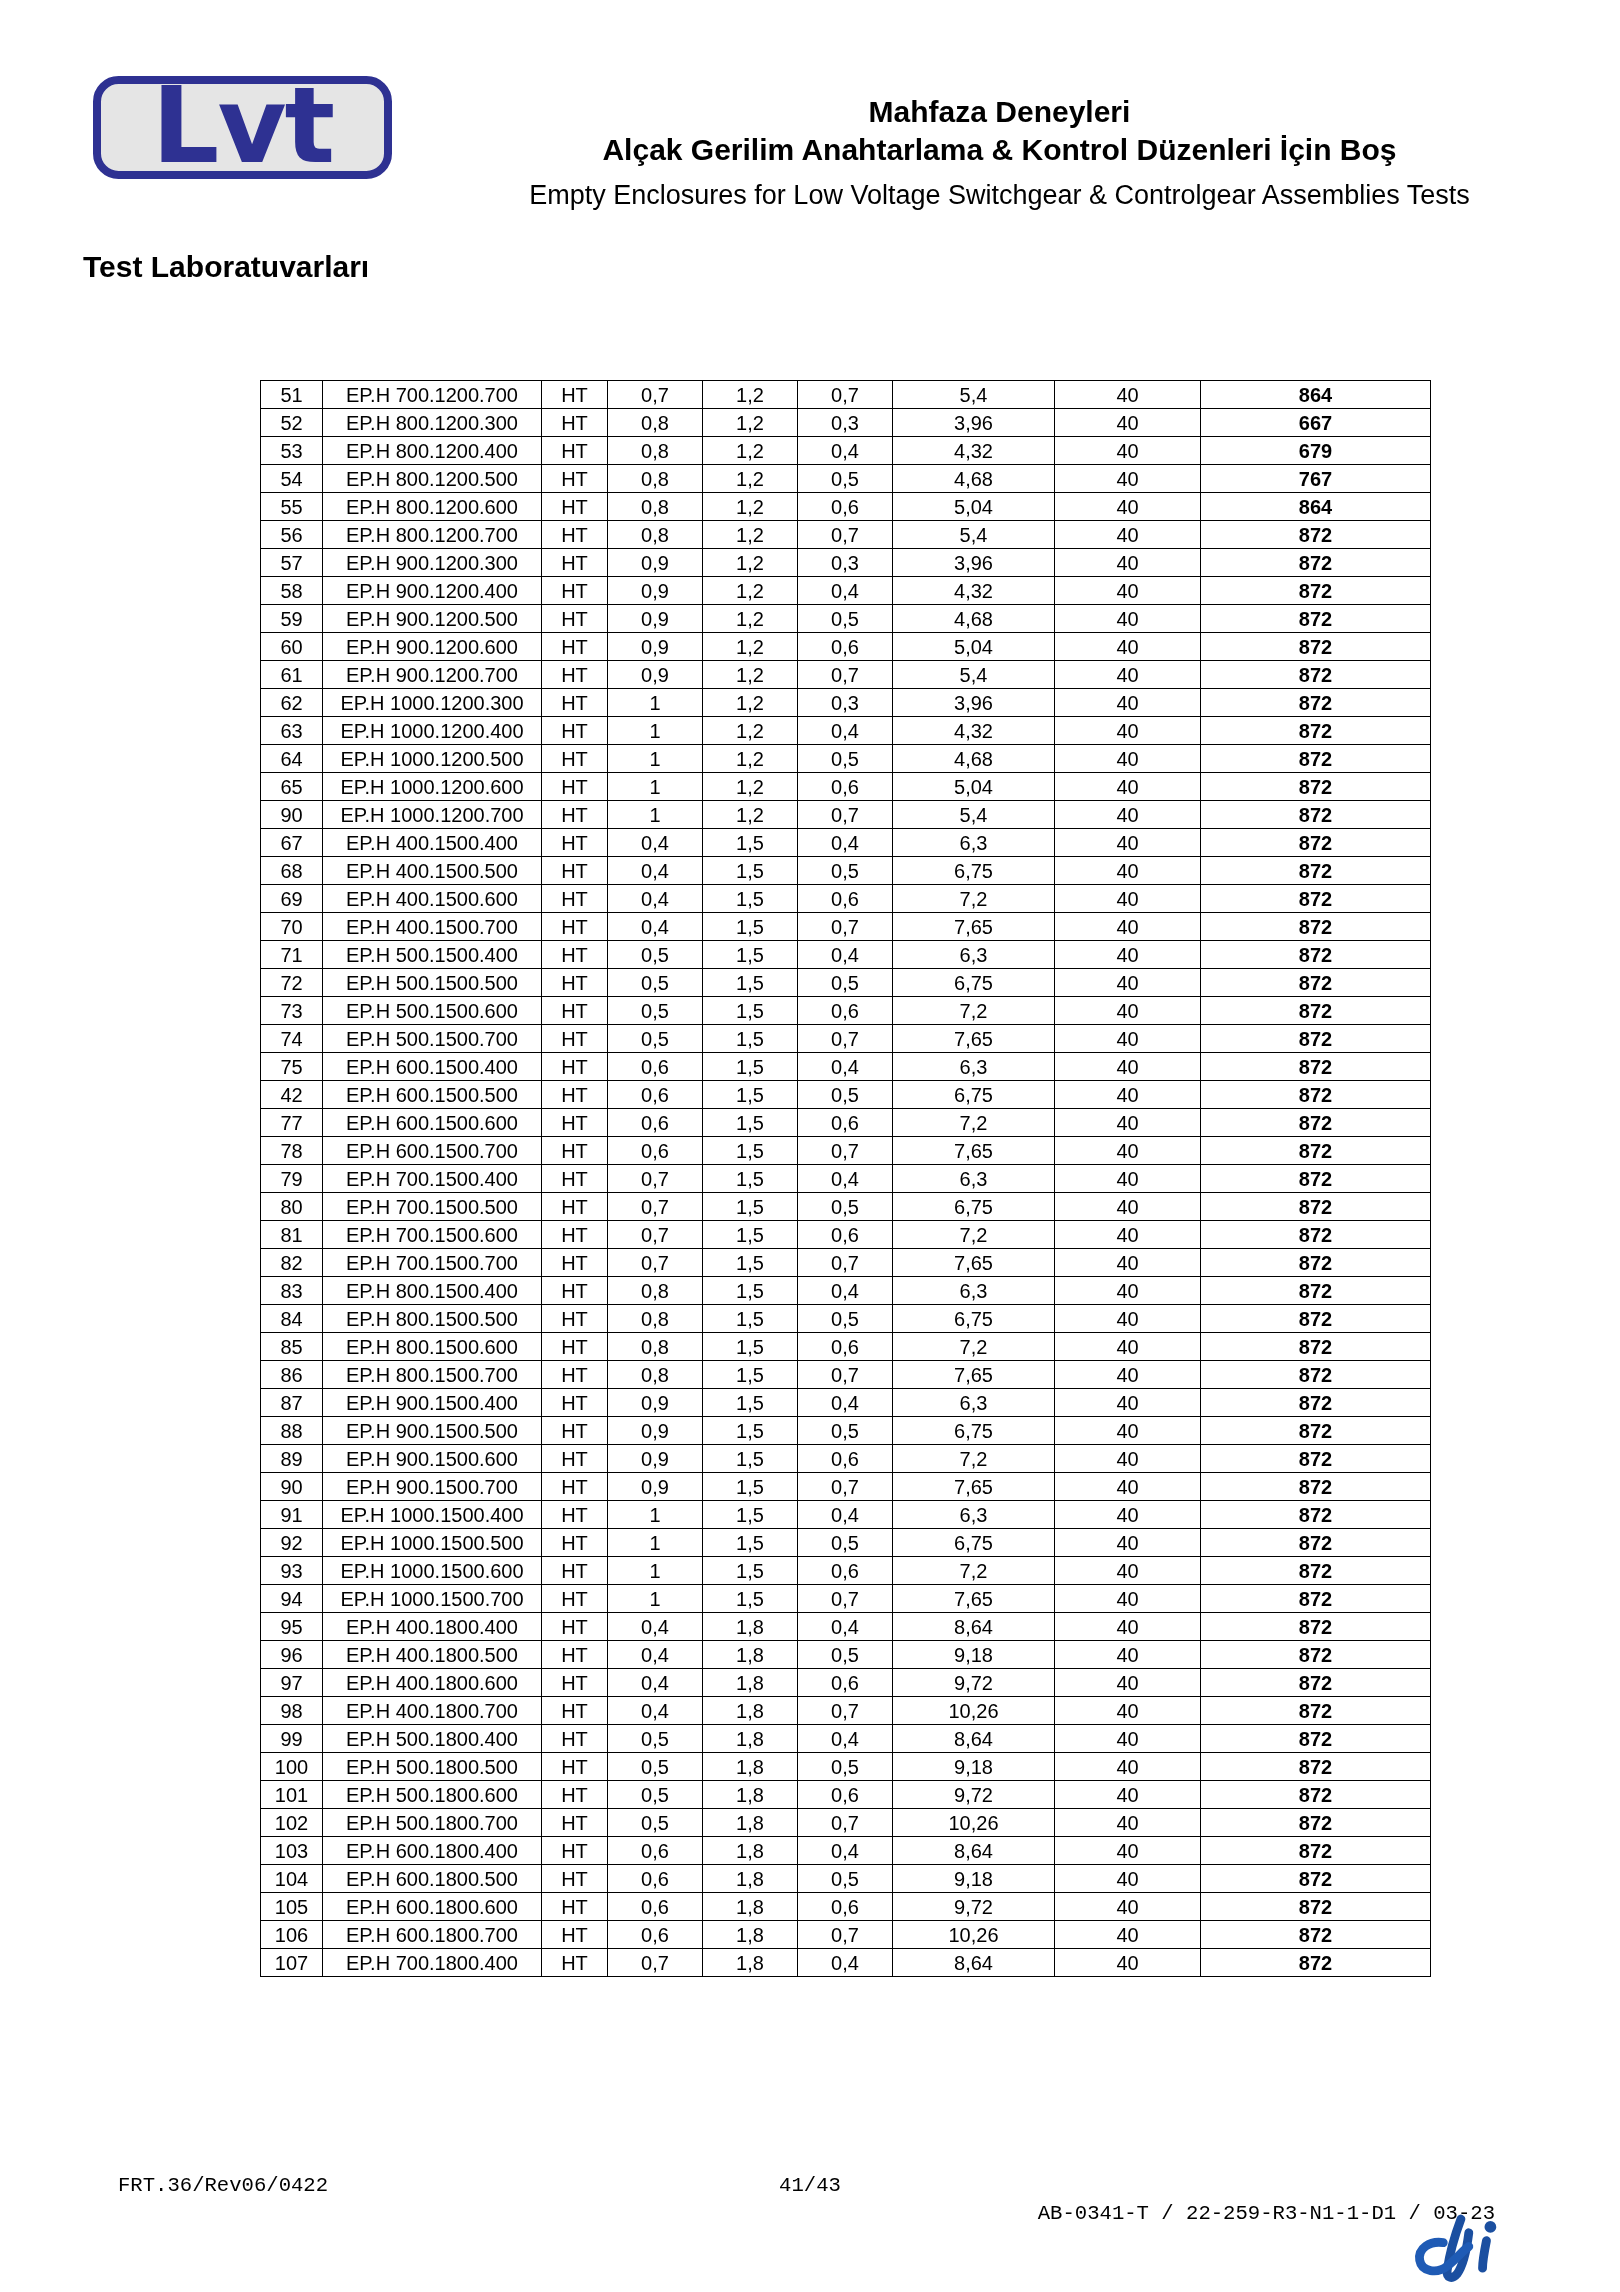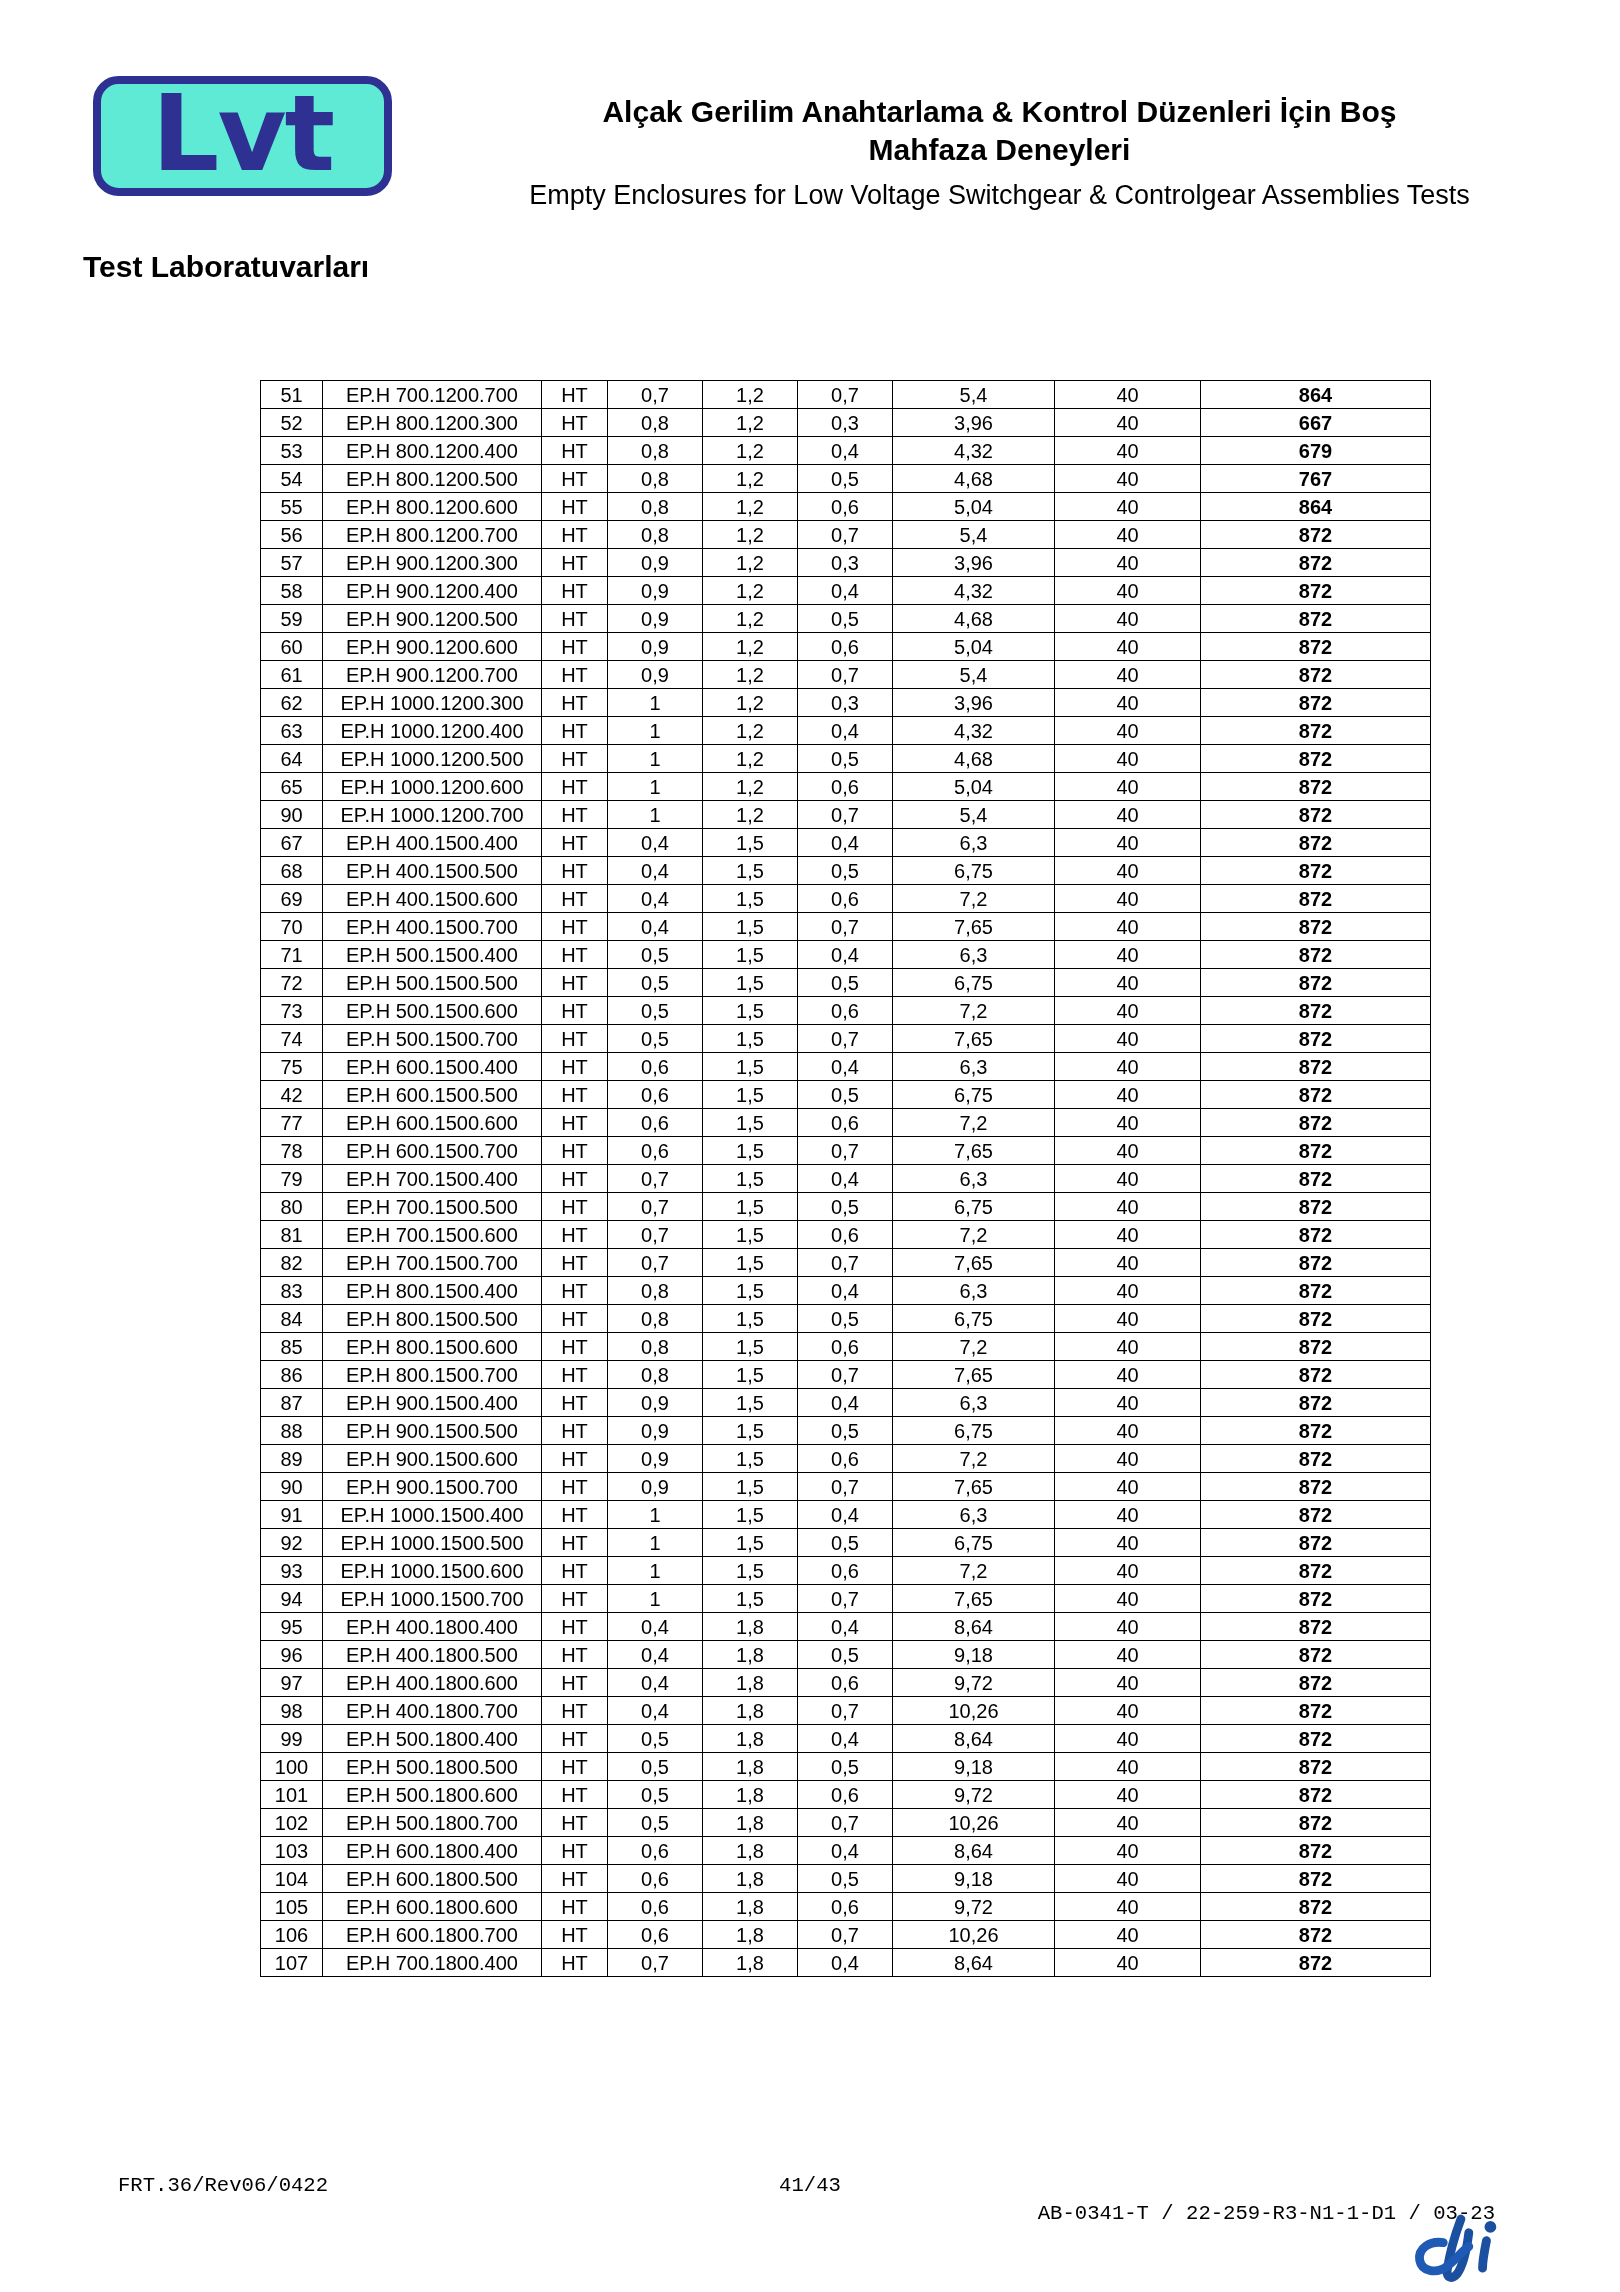--- a/index.html
+++ b/index.html
@@ -25,24 +25,24 @@
     height: 323px;
   }
   .logo-block {
     position: absolute;
     left: 93px;
     top: 76px;
     width: 309px;
   }
   .logo-box {
     width: 299px;
-    height: 120px;
+    height: 103px;
     border: 8.8px solid #2e3192;
     border-radius: 25.5px;
-    background: #5eead4;
+    background: #e5e5e5;
     box-sizing: border-box;
     position: relative;
   }
   .logo-text {
     position: absolute;
     left: 0;
     top: 50%;
     transform: translateY(-52%);
     width: 100%;
     text-align: center;
@@ -163,22 +163,22 @@
 
   <div class="logo-block">
     <div class="logo-box">
       <div class="logo-text">Lvt</div>
     </div>
   </div>
 
   <div class="lab-name">Test Laboratuvarları</div>
 
   <div class="title-block">
+    <div class="title-tr">Mahfaza Deneyleri</div>
     <div class="title-tr">Alçak Gerilim Anahtarlama &amp; Kontrol Düzenleri İçin Boş</div>
-    <div class="title-tr">Mahfaza Deneyleri</div>
     <div class="title-en">Empty Enclosures for Low Voltage Switchgear &amp; Controlgear Assemblies Tests</div>
   </div>
 
 </div>
 
 <div class="table-wrap">
   <table class="data">
     <tbody>
         <tr>
           <td class="c-no">51</td>

